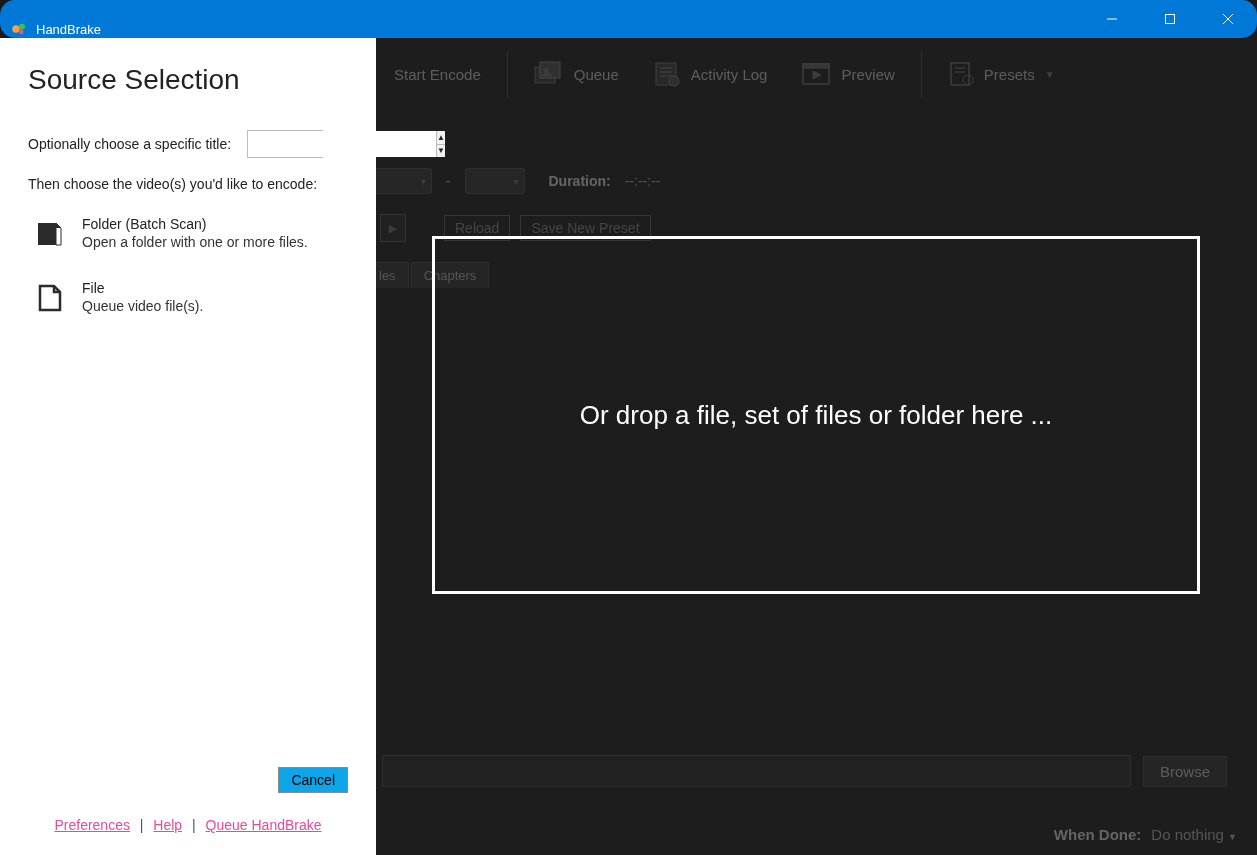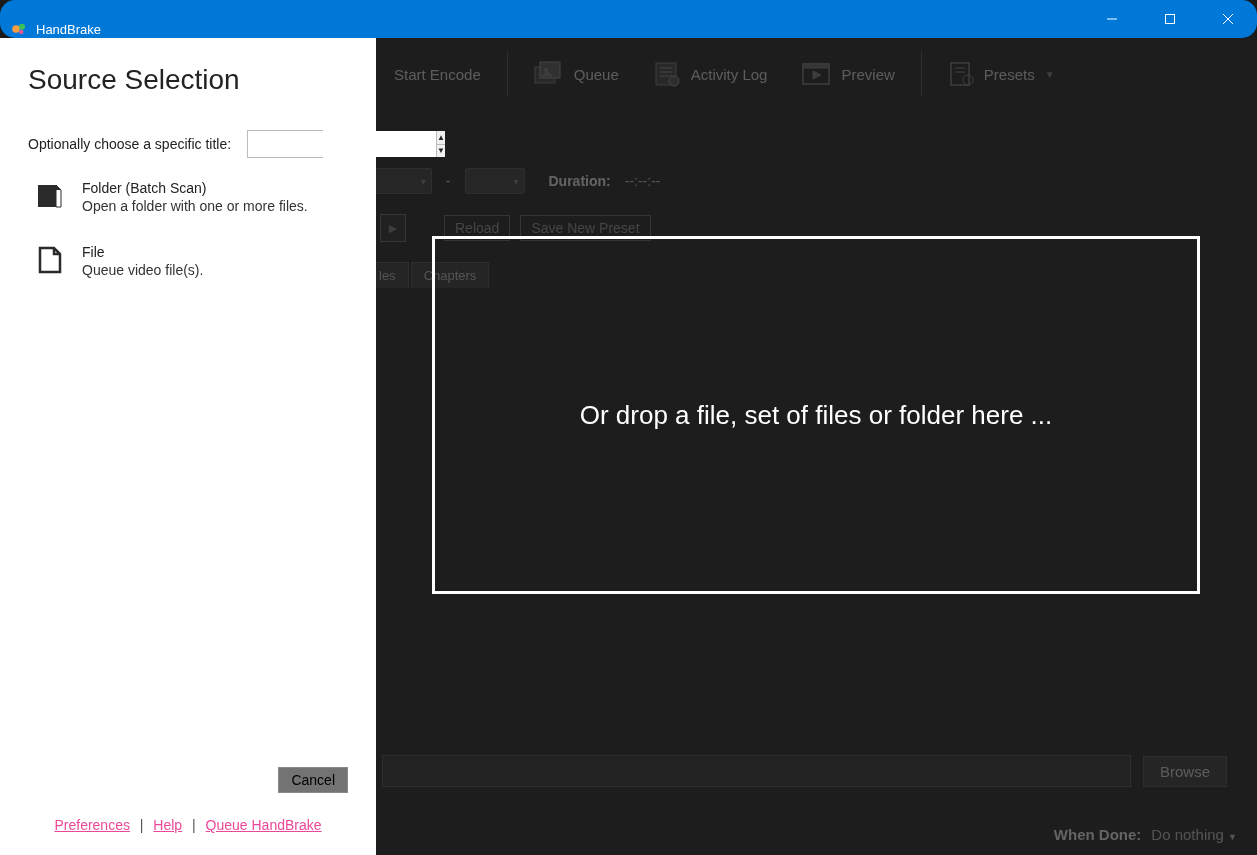--- a/index.html
+++ b/index.html
@@ -28,27 +28,27 @@
     }
     .source-panel h1 { font-size: 28px; font-weight: 400; margin-bottom: 34px; margin-top: 6px; }
     .title-row { display: flex; align-items: center; gap: 16px; font-size: 14px; margin-bottom: 18px; }
     .spinner-wrap { display: flex; width: 76px; height: 28px; border: 1px solid #bbb; }
     .spinner-input { flex: 1; border: none; padding: 0 6px; font-size: 13px; }
     .spinner-btns { width: 20px; display: flex; flex-direction: column; border-left: 1px solid #bbb; }
     .spinner-btn { flex: 1; display: flex; align-items: center; justify-content: center; font-size: 8px; background: #f0f0f0; }
     .spinner-btn:first-child { border-bottom: 1px solid #bbb; }
     .choose-text { font-size: 14px; margin-bottom: 20px; }
 
-    .src-option { display: flex; gap: 16px; margin-bottom: 22px; align-items: flex-start; cursor: pointer; padding: 4px 6px; border-radius: 3px; }
+    .src-option { display: flex; gap: 16px; margin-bottom: 22px; align-items: flex-end; cursor: pointer; padding: 4px 6px; border-radius: 3px; }
     .src-option .icon-slot { width: 32px; height: 32px; display: flex; align-items: center; justify-content: center; }
     .src-option .texts .opt-title { font-size: 14px; }
     .src-option .texts .opt-desc { font-size: 14px; color: #333; margin-top: 2px; }
 
     .panel-footer { margin-top: auto; display: flex; flex-direction: column; align-items: flex-end; gap: 24px;}
-    .cancel-btn { background: #737373; border: 1px solid #8a8a8a; padding: 4px 12px; font-size: 14px; cursor: pointer; text-align: center; }
+    .cancel-btn { background: #0ea5e9; border: 1px solid #8a8a8a; padding: 4px 12px; font-size: 14px; cursor: pointer; text-align: center; }
     .links-row { align-self: center; font-size: 14px; color: #333; padding-bottom: 2px;}
     .links-row a { color: #ec4899; text-decoration: underline; }
     .links-row .sep { color: #555; margin: 0 6px; }
 
     
     .bg-toolbar { position: absolute; top: 0; left: 0; right: 0; height: 72px; display: flex; align-items: center; padding: 0 14px; gap: 6px;}
     .tb-item { display: flex; align-items: center; gap: 10px; padding: 8px 14px; color: #ccc; font-size: 15px;}
     .tb-divider { width: 1px; height: 46px; background: #666; margin: 0 6px;}
     .tb-item svg { fill: #555; stroke: #888;}
 
@@ -224,20 +224,21 @@
       <span>Optionally choose a specific title:</span>
       <div class="spinner-wrap">
         <input class="spinner-input" style="">
         <div class="spinner-btns">
           <div class="spinner-btn">▲</div>
           <div class="spinner-btn">▼</div>
         </div>
       </div>
     </div>
 
+    <div class="choose-text">Then choose the video(s) you'd like to encode:</div>
 
     <div class="src-option">
       <div class="icon-slot">
         <svg width="30" height="30" viewBox="0 0 30 30">
           <rect x="3" y="4" width="18" height="22" fill="#2b2b2b"></rect>
           <path d="M21 4 L26 9 L26 26 L21 26 Z" fill="#fff" stroke="#2b2b2b"></path>
           <path d="M21 4 L26 9 L21 9 Z" fill="#2b2b2b"></path>
         </svg>
       </div>
       <div class="texts">

